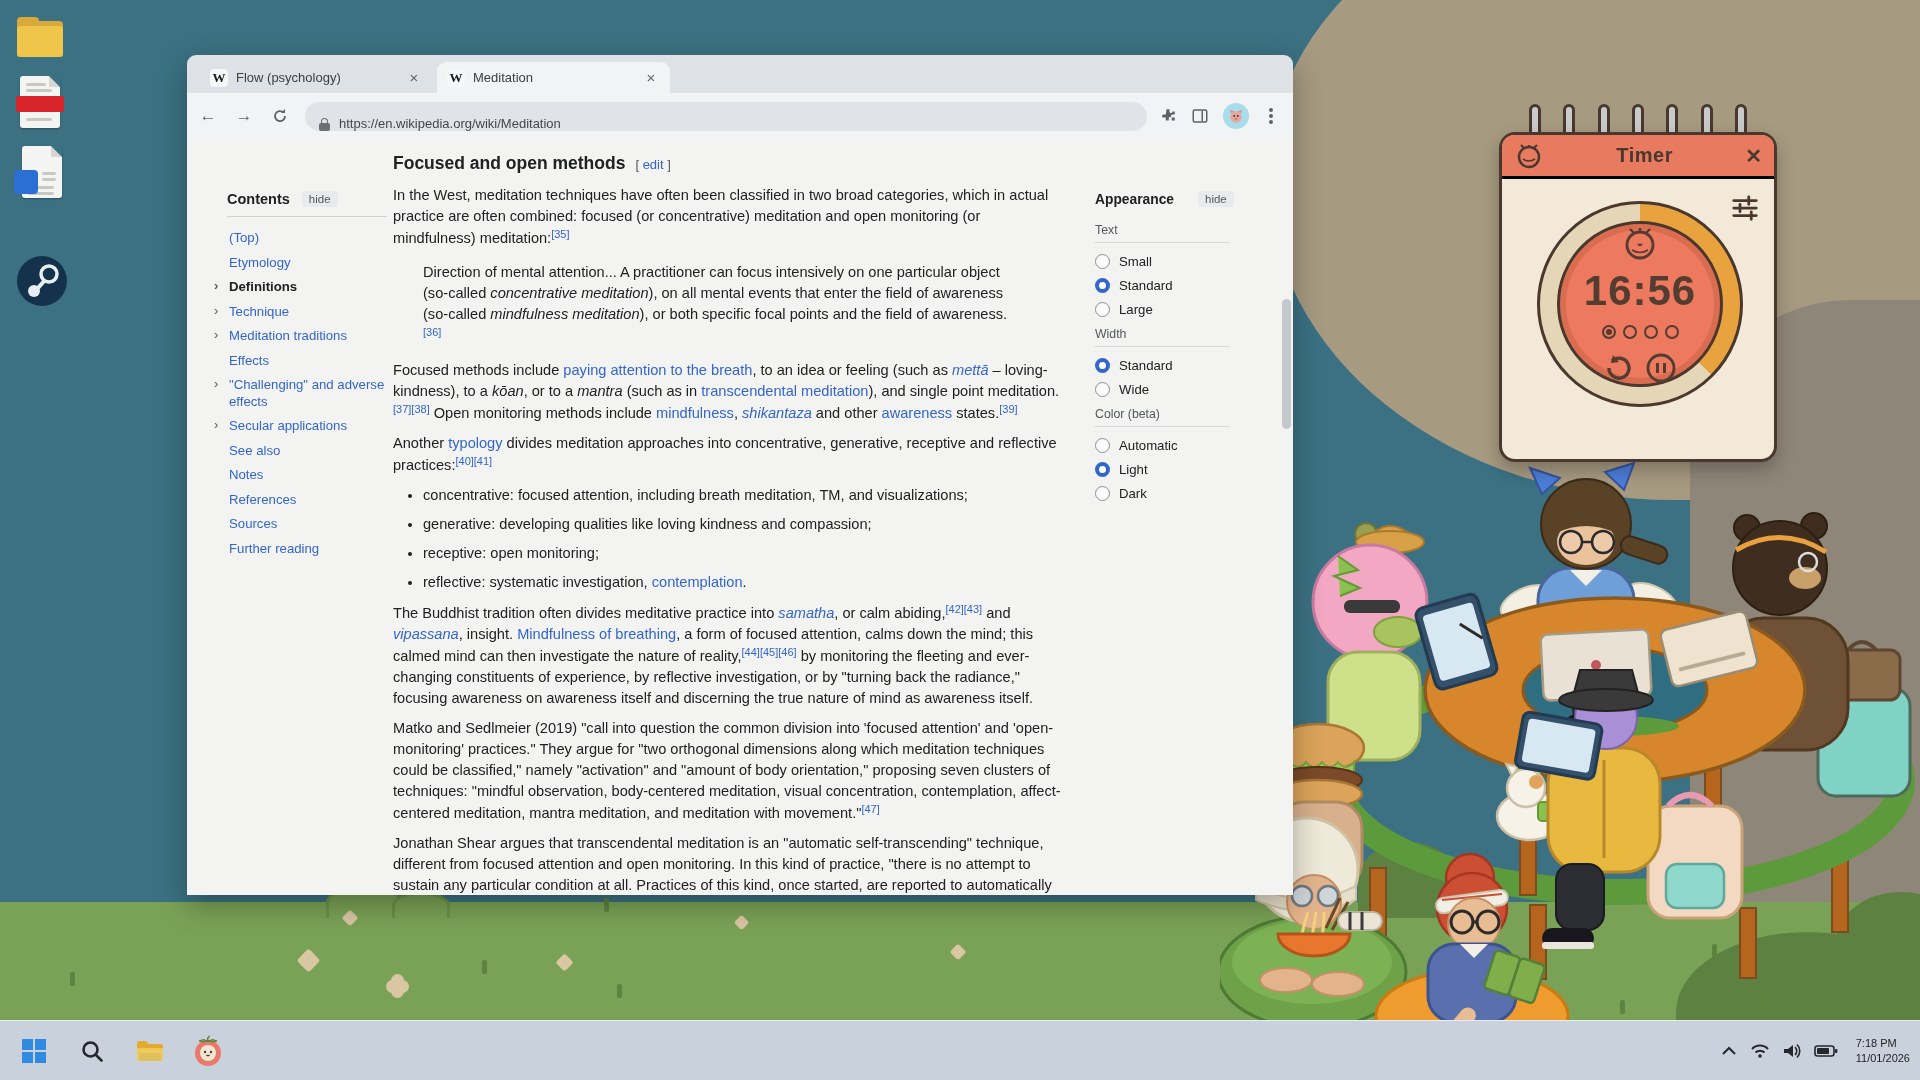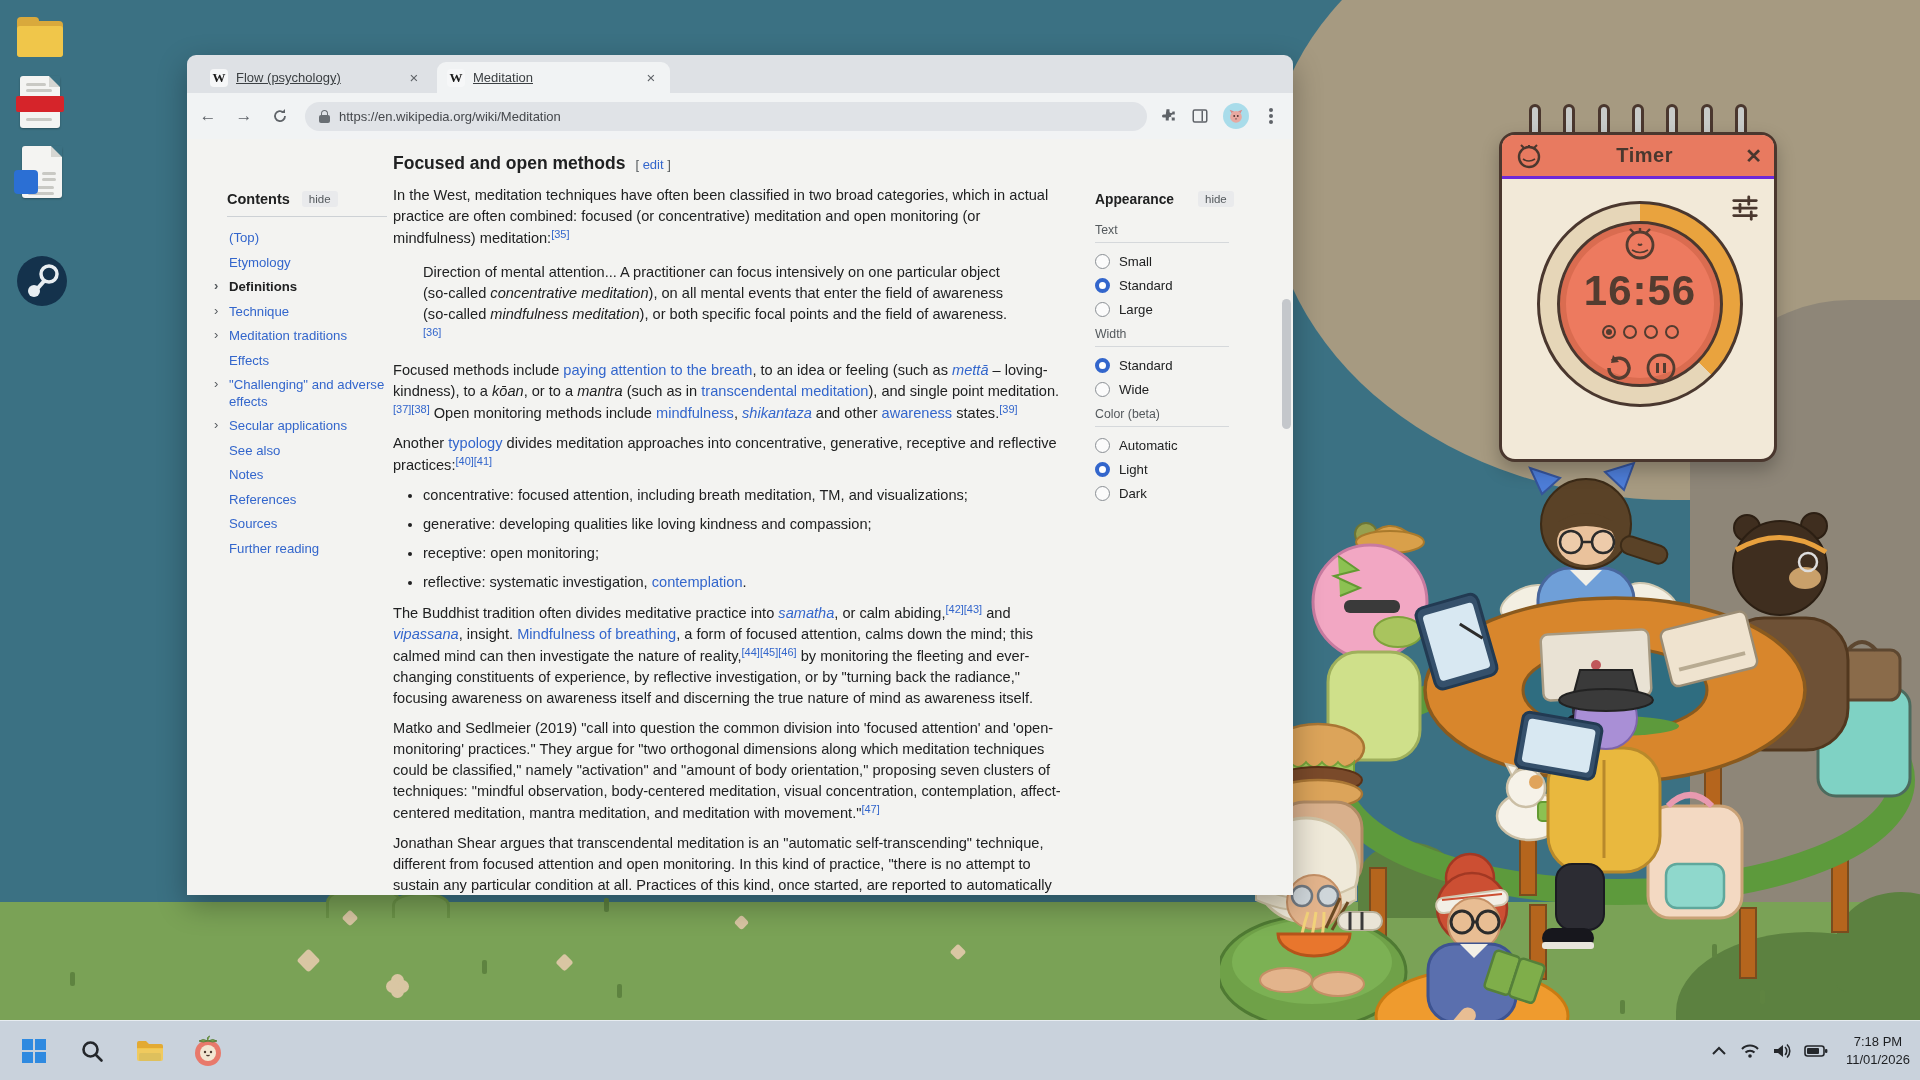--- a/index.html
+++ b/index.html
@@ -25,34 +25,34 @@
   .page .fold { position:absolute; right:0; top:0; width:0; height:0; border-left:11px solid #d6d6d2; border-top:11px solid #3b7183; }
   .page .ln { position:absolute; left:6px; height:3px; background:#c9c9c4; border-radius:2px; }
   .pdf-band { position:absolute; left:-4px; top:20px; width:48px; height:16px; background:#d6242a; border-radius:2px; }
   .doc-sq { position:absolute; left:-8px; top:24px; width:24px; height:24px; background:#2b6fd4; border-radius:4px; }
 
   
   .taskbar { position:absolute; left:0; top:1020px; width:1920px; height:60px; background:#c9d2dc; border-top:1px solid #e7ecf1; display:flex; align-items:center; z-index:50; }
   .tb-left { display:flex; align-items:center; gap:22px; padding-left:16px; }
   .tb-btn { width:36px; height:36px; display:flex; align-items:center; justify-content:center; border-radius:6px; }
   .tb-right { position:absolute; right:10px; top:0; height:60px; display:flex; align-items:center; gap:12px; }
-  .clock { text-align:center; font-size:13px; color:#1d1f22; line-height:1.35; padding-left:6px; }
+  .clock { text-align:left; font-size:11px; color:#1d1f22; line-height:1.35; padding-left:6px; }
 
   
   .bwin { position:absolute; left:187px; top:55px; width:1106px; height:840px; border-radius:9px 9px 2px 2px; background:#dee1e5; box-shadow:0 10px 30px rgba(0,0,0,.3); z-index:20; }
   .tabstrip { position:absolute; left:0; top:0; width:100%; height:38px; }
   .tab { position:absolute; top:7px; height:31px; width:233px; border-radius:9px 9px 0 0; display:flex; align-items:center; padding:0 10px; font-size:13px; color:#3c4043; }
   .tab.inactive { left:13px; }
   .tab.active { left:250px; background:#f1f3f4; }
   .tab .fav { width:18px; height:18px; border-radius:4px; background:#f6f7f8; display:flex; align-items:center; justify-content:center; font-family:"Liberation Serif",serif; font-weight:bold; font-size:13px; color:#1a1a1a; margin-right:8px; flex:none; }
-  .tab .tlabel { flex:1; white-space:nowrap; overflow:hidden;text-decoration:underline; }
+  .tab .tlabel { flex:1; white-space:nowrap; overflow:hidden; }
   .tab .tclose { flex:none; font-size:15px; color:#5f6368; width:18px; text-align:center; }
   .toolbar { position:absolute; left:0; top:38px; width:100%; height:46px; background:#f1f3f4; display:flex; align-items:center; }
   .navbtn { width:30px; height:30px; display:flex; align-items:center; justify-content:center; font-size:17px; color:#5f6368; margin-left:6px; border-radius:50%; }
-  .addr { height:29px; flex:1; margin:0 12px 0 10px; background:#e0e3e7; border-radius:15px; display:flex; align-items:center; padding:0 14px; font-size:13px; color:#44474b; }
+  .addr { height:29px; flex:1; margin:0 12px 0 10px; background:#e0e3e7; border-radius:15px; display:flex; align-items:flex-end; padding:0 14px; font-size:13px; color:#44474b; }
   .addr .lock { width:11px; height:13px; position:relative; margin-right:9px; flex:none; }
   .addr .lock i { position:absolute; left:0; bottom:0; width:11px; height:8px; background:#6a6f74; border-radius:2px; }
   .addr .lock b { position:absolute; left:2px; top:0; width:7px; height:7px; border:1.8px solid #6a6f74; border-radius:4px 4px 0 0; border-bottom:none; }
   .tb-icons { display:flex; align-items:center; gap:14px; padding-right:14px; }
   .avatar { width:26px; height:26px; border-radius:50%; background:#a9dcea; display:flex; align-items:center; justify-content:center; }
   .vdots { width:4px; height:4px; border-radius:50%; background:#5f6368; box-shadow:0 -6px 0 #5f6368, 0 6px 0 #5f6368; margin:0 6px; }
 
   .content { position:absolute; left:0; top:84px; width:100%; height:756px; background:#f3f3f1; overflow:hidden; color:#202122; }
   .w-link,.w-emlink,.w-ref { color:#36c; }
   .w-em,.w-emlink { font-style:italic; }
@@ -83,21 +83,21 @@
   .radio-row { display:flex; align-items:center; gap:9px; padding:4.5px 0; color:#202122; }
   .rdot { width:15px; height:15px; border-radius:50%; border:1.6px solid #8a8f94; background:#fbfbfb; flex:none; }
   .rdot.sel { border:4.6px solid #36c; background:#fff; }
   .scrollbar { position:absolute; right:2px; top:160px; width:9px; height:130px; background:#c4c7cb; border-radius:5px; }
 
   
   .timer { position:absolute; left:1499px; top:104px; width:278px; height:360px; z-index:10; }
   .ring-row { position:absolute; left:30px; top:0; width:218px; display:flex; justify-content:space-between; }
   .bind { width:12px; height:37px; background:#c8cbc9; border:3px solid #4a372e; border-radius:6px; }
   .tcard { position:absolute; left:0; top:28px; width:278px; height:330px; background:#f2e9d8; border:3px solid #4a372e; border-radius:16px; box-shadow:0 8px 18px rgba(0,0,0,.25); }
-  .thead { height:44px; background:#e87a60; border-bottom:3px solid #6d28d9; border-radius:12px 12px 0 0; display:flex; align-items:center; padding:0 12px; }
+  .thead { height:44px; background:#e87a60; border-bottom:3px solid #000000; border-radius:12px 12px 0 0; display:flex; align-items:center; padding:0 12px; }
   .ttitle { flex:1; text-align:center; font-weight:bold; font-size:20px; color:#4a372e; letter-spacing:.5px; }
   .tclosebtn { font-size:20px; font-weight:bold; color:#4a372e; }
   .tune { position:absolute; right:14px; top:58px; }
   .dial { position:absolute; left:35px; top:66px; width:206px; height:206px; border-radius:50%; border:3px solid #4a372e; }
   .dial-in { position:absolute; left:17px; top:17px; width:166px; height:166px; border-radius:50%; background:#ed7a5f; border:3px solid #4a372e; box-shadow:inset 0 0 0 6px #da6c50; display:flex; flex-direction:column; align-items:center; justify-content:space-between; }
   .ttime { font-size:42px; font-weight:bold; color:#533c30; letter-spacing:1px; line-height:1; margin:4px 0 6px; }
   .dots { display:flex; gap:7px; margin-bottom:7px; }
   .dot { width:14px; height:14px; border:2.5px solid #533c30; border-radius:50%; position:relative; }
   .dot.filled::after { content:""; position:absolute; inset:2px; background:#533c30; border-radius:50%; }
   .tbtns { display:flex; gap:12px; align-items:center; }

